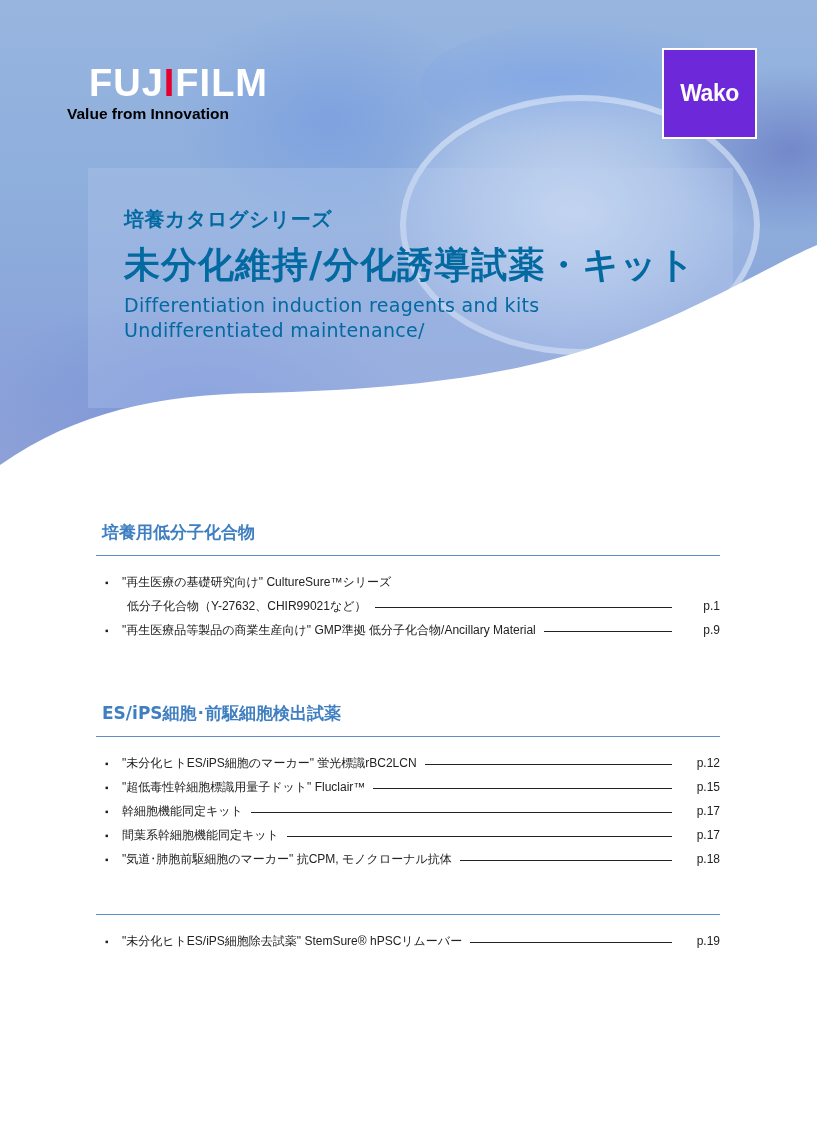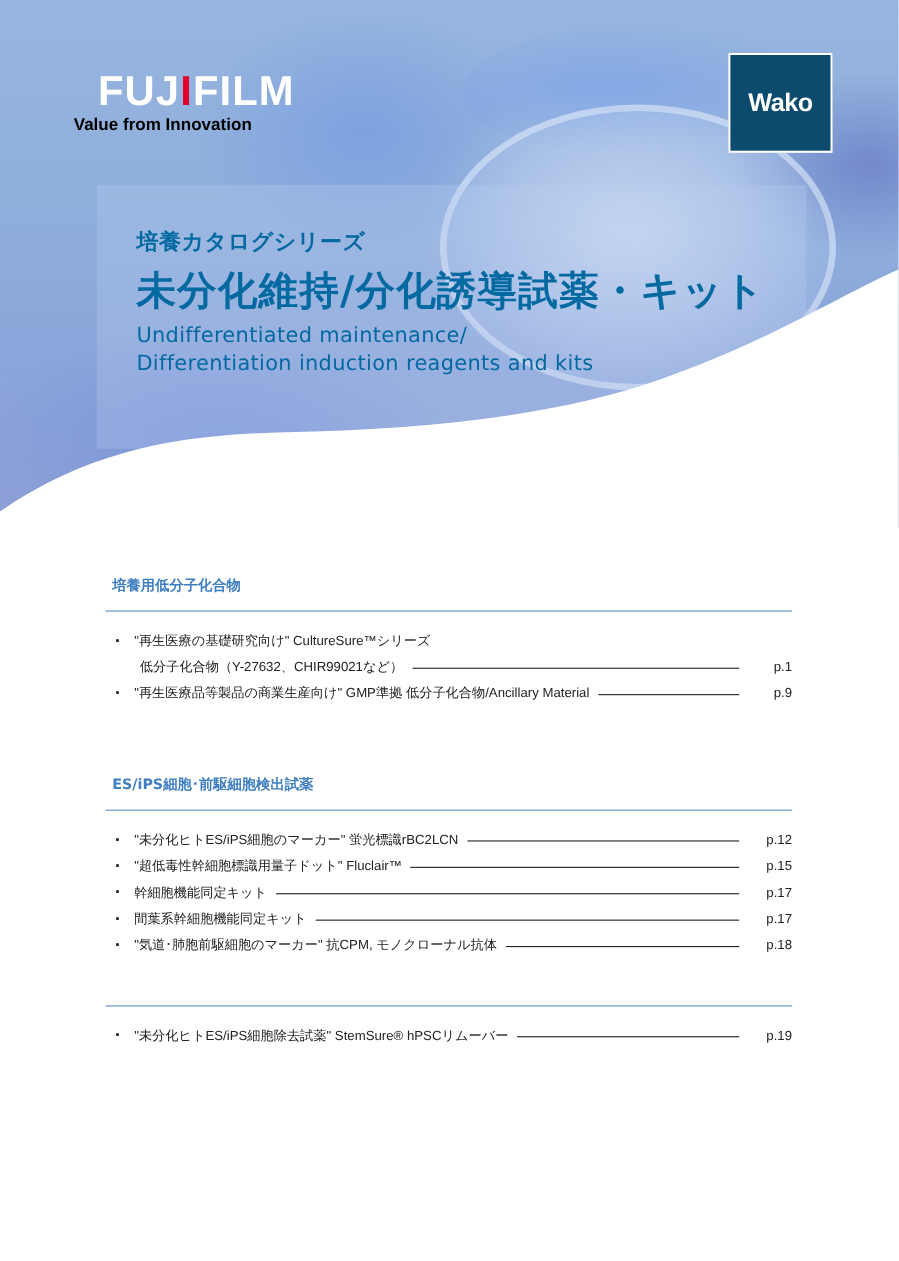--- a/index.html
+++ b/index.html
@@ -55,21 +55,21 @@
     }
     .fujifilm-tagline {
       margin-top: 3px;
       font-family: "Liberation Sans", "DejaVu Sans", sans-serif;
       font-weight: 700; font-size: 15.5px; color: #000000;
       padding-left: 7px;
     }
 
     .wako-logo {
       position: absolute; left: 662px; top: 48px; width: 95px; height: 91px;
-      background: #0c4a6e; border: 2px solid #ffffff;
+      background: #6d28d9; border: 2px solid #ffffff;
       display: flex; align-items: center; justify-content: center;
     }
     .wako-logo span {
       font-family: "Liberation Sans", "DejaVu Sans", sans-serif;
       font-weight: 700; font-size: 23px; color: #ffffff; letter-spacing: -0.5px;
     }
 
     
     .title-block {
       position: absolute; left: 124px; top: 206px; width: 600px; color: #0369a1;
@@ -89,21 +89,21 @@
       font-size: 19px; line-height: 25px; letter-spacing: 0.3px;
     }
 
     
     .contents {
       position: absolute; left: 96px; top: 520px; width: 624px;
     }
     .section { margin-bottom: 0; }
     .section-title {
       font-family: "DejaVu Sans", sans-serif; font-weight: 700;
-      font-size: 13px; color: #3f7fc1; padding-left: 6px; height: 25px; line-height: 25px;
+      font-size: 17px; color: #3f7fc1; padding-left: 6px; height: 25px; line-height: 25px;
     }
     .section-rule {
       height: 1px; background: #5c8fc6; margin-top: 10px; margin-bottom: 14px;
     }
     .toc-row {
       display: flex; align-items: center; height: 24px;
       font-family: "Liberation Sans", "DejaVu Sans", sans-serif; font-size: 12px; color: #222;
     }
     .toc-bullet {
       width: 24px; flex: 0 0 24px; text-align: left; padding-left: 9px; font-size: 10px;
@@ -139,22 +139,22 @@
 </div>
 
 <div class="wako-logo">
   <span>Wako</span>
 </div>
 
 <div class="title-block">
   <div class="series-label">培養カタログシリーズ</div>
   <div class="main-title">未分化維持/分化誘導試薬・キット</div>
   <div class="english-title">
+    <div>Differentiation induction reagents and kits</div>
     <div>Undifferentiated maintenance/</div>
-    <div>Differentiation induction reagents and kits</div>
   </div>
 </div>
 
 <div class="contents">
 
   <div class="section sec1">
     <div class="section-title">培養用低分子化合物</div>
     <div class="section-rule"></div>
 
     <div class="toc-row">

